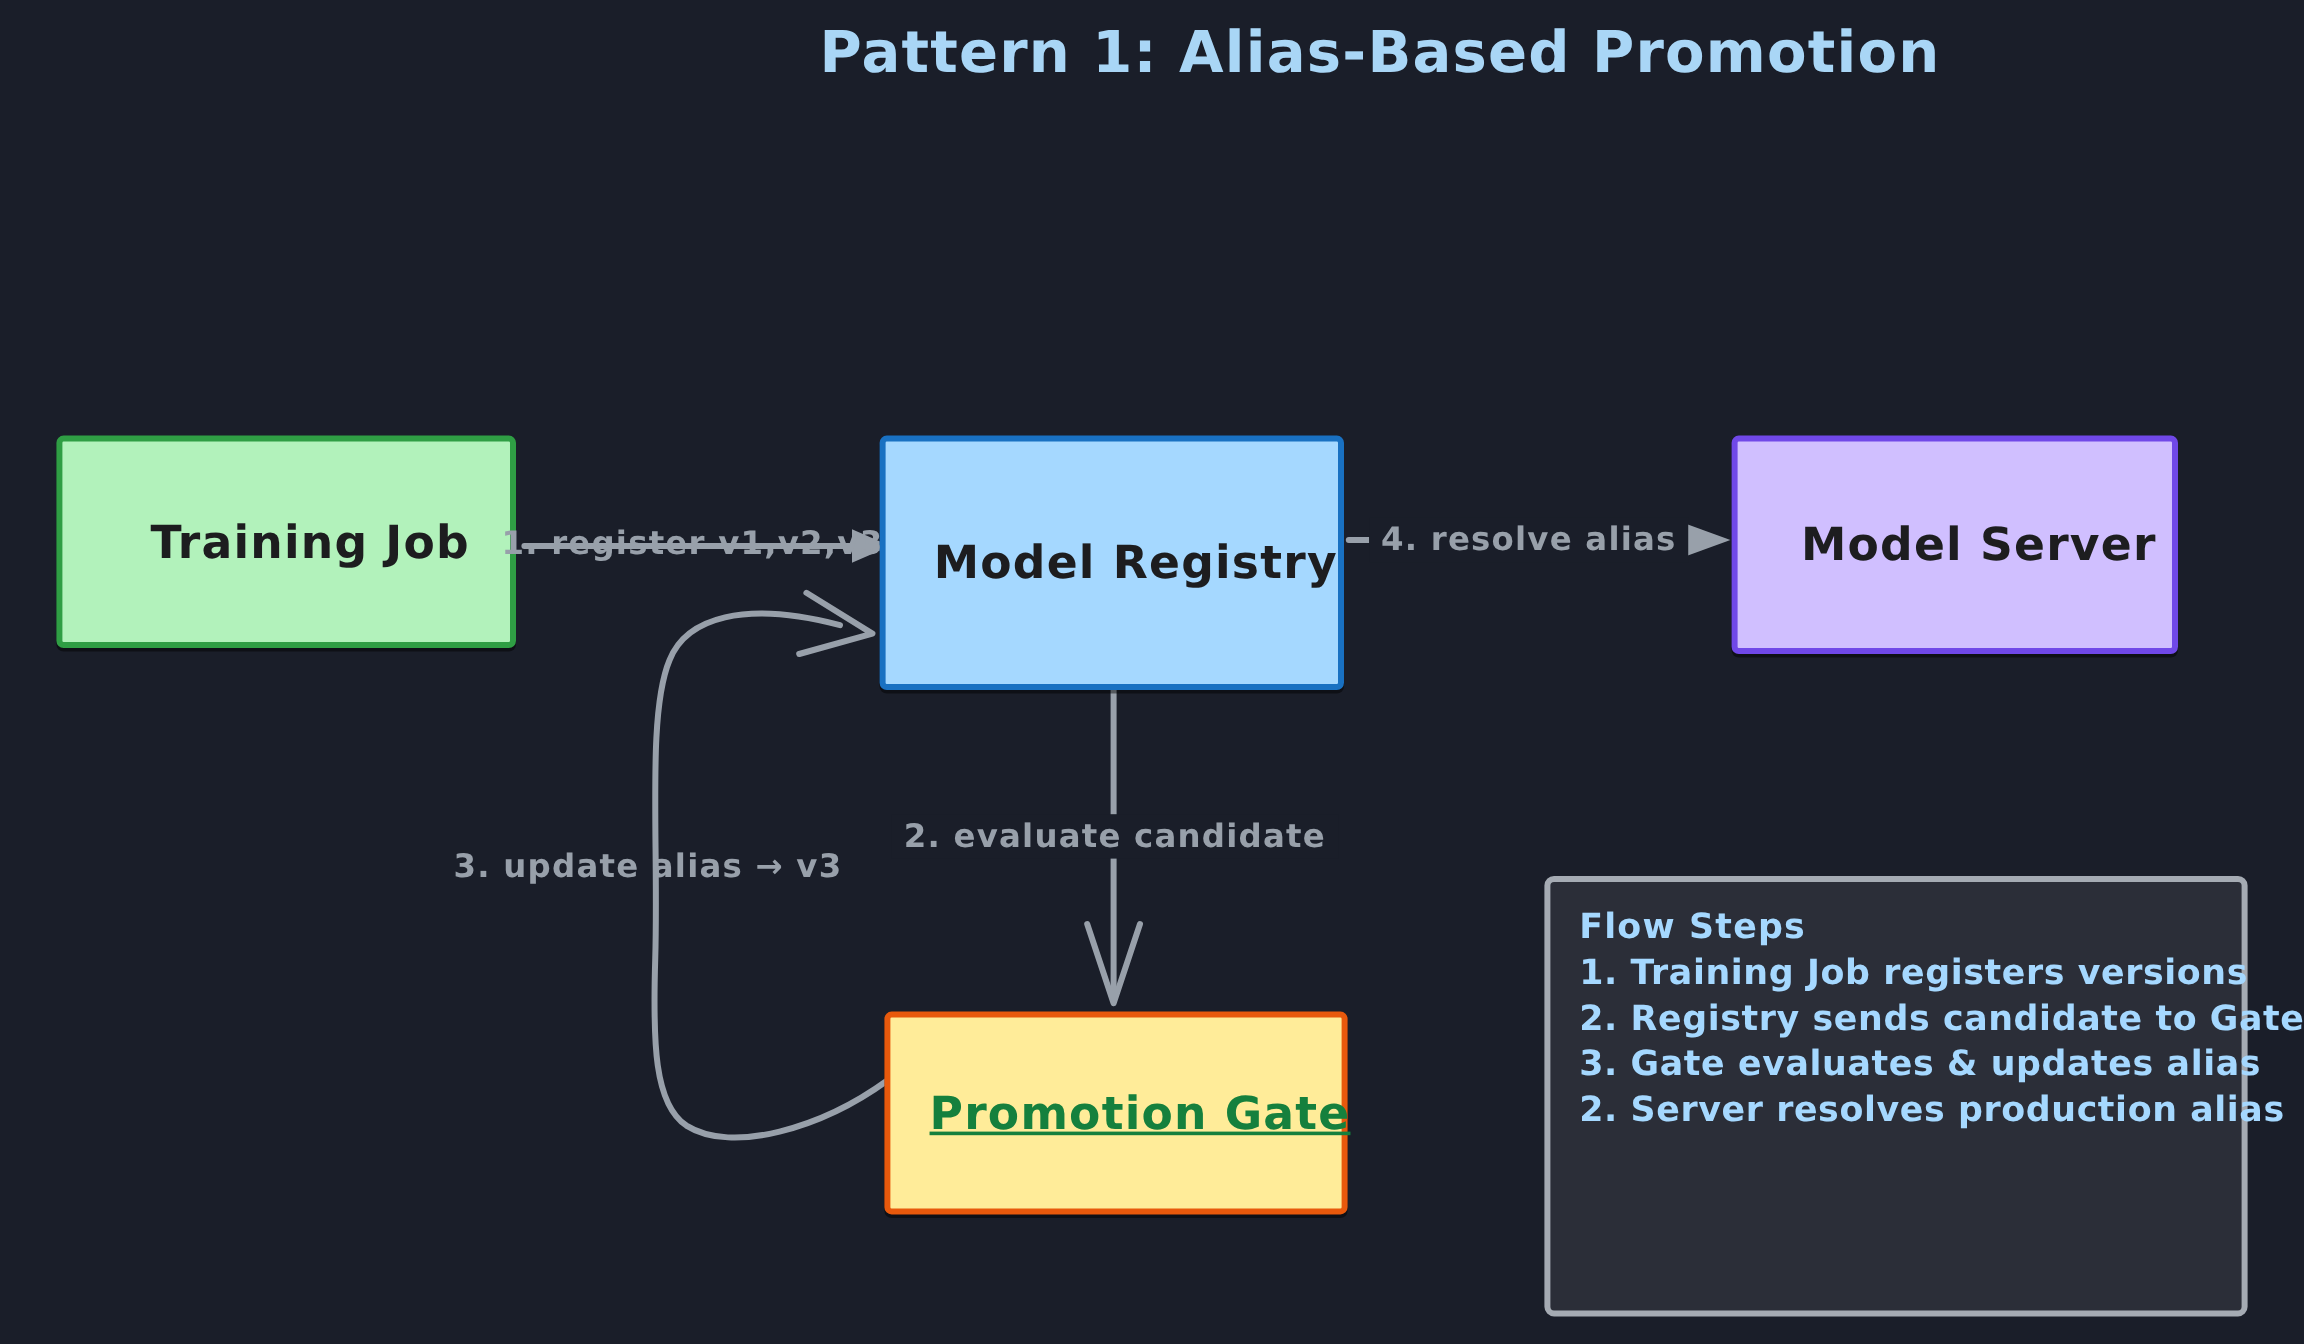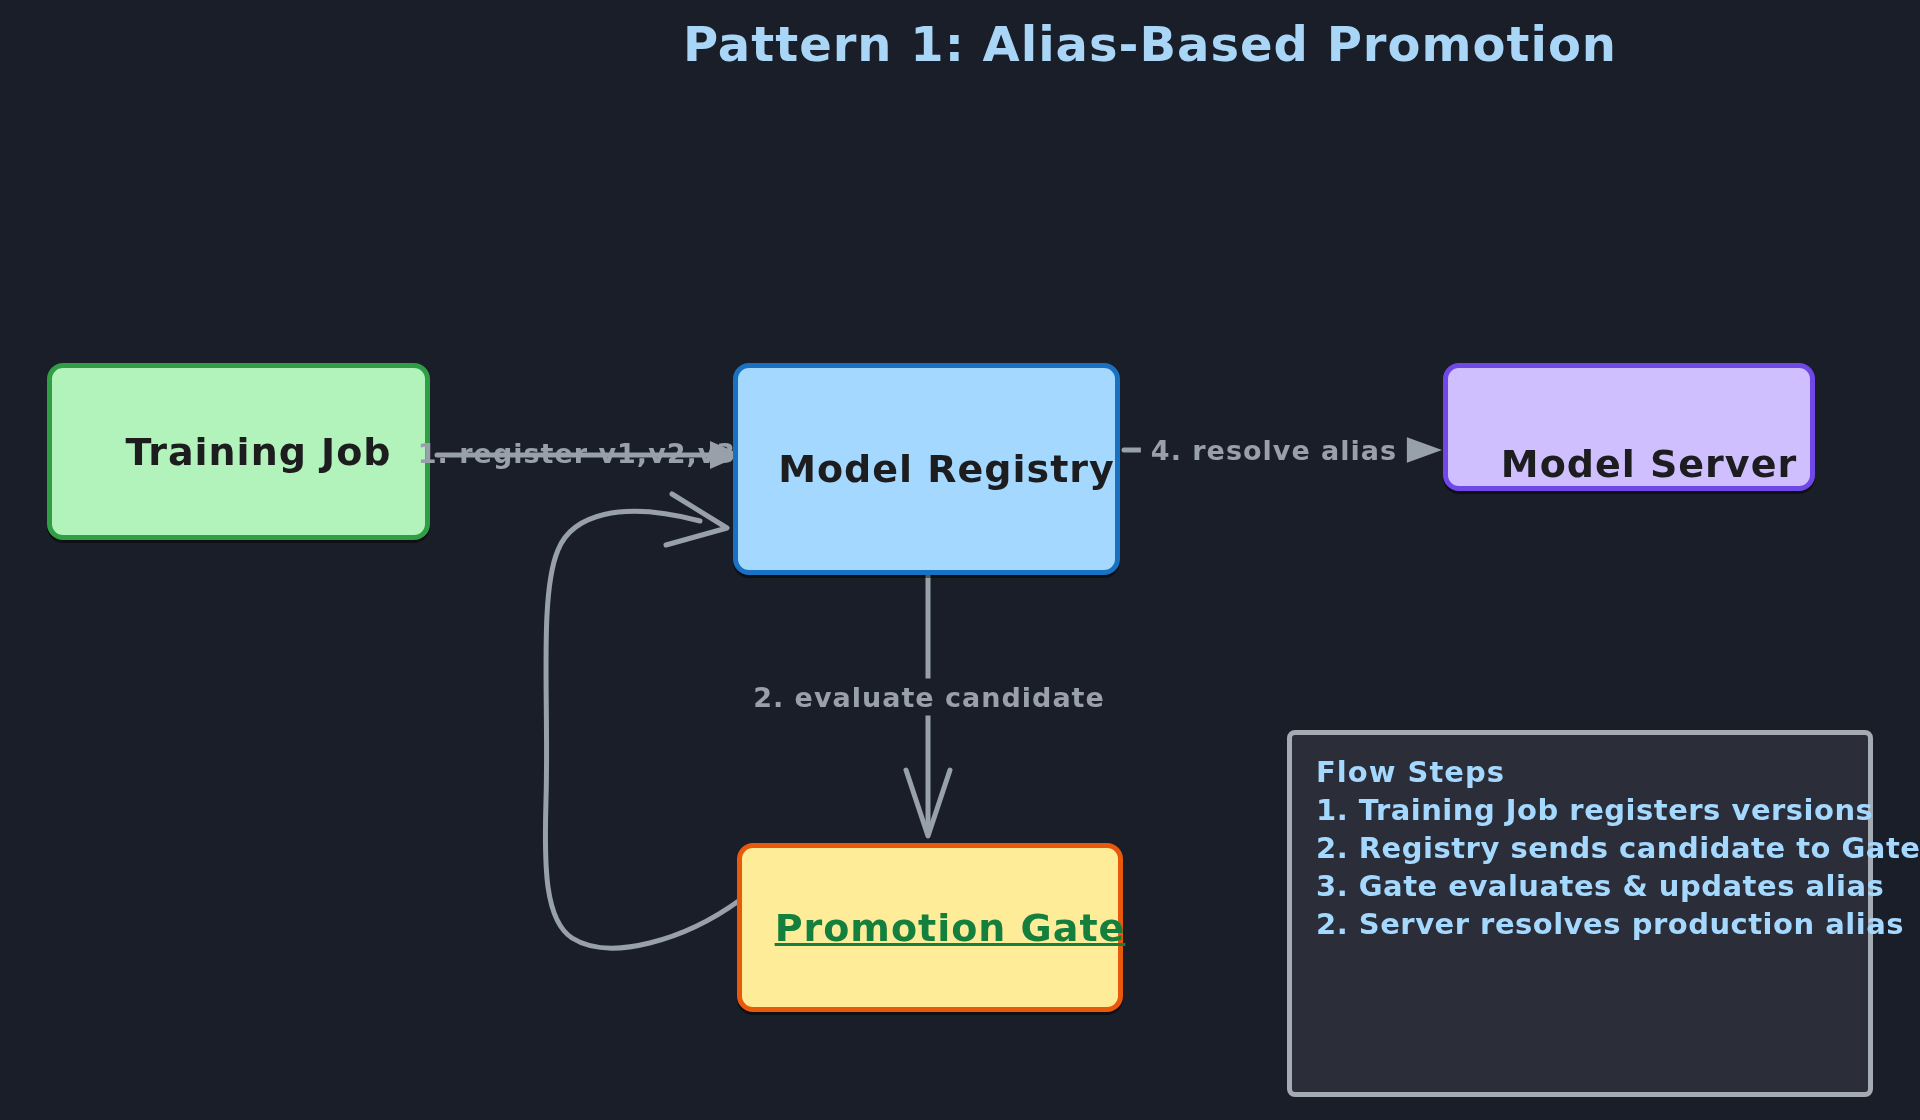--- a/index.html
+++ b/index.html
@@ -25,38 +25,38 @@
     text-align: center;
     font-size: 48px;
     font-weight: bold;
     letter-spacing: 1px;
     color: var(--title, #a9d6f6);
   }
   .node {
     position: absolute;
     border-style: solid;
     border-width: 5px;
-    border-radius: 16px;
+    border-radius: 6px;
     display: flex;
     align-items: center;
     justify-content: center;
     box-sizing: border-box;
     box-shadow: 0 3px 0 rgba(0,0,0,0.45);
     padding-left: 40px;
   }
   .node .node-label {
     font-size: 38px;
     font-weight: 700;
     color: #1d1d1f;
     letter-spacing: 1px;
     white-space: nowrap;
   }
   #node-training-job   { left: 47px;   top: 363px; width: 383px; height: 177px; }
   #node-model-registry { left: 733px;  top: 363px; width: 387px; height: 212px; }
-  #node-model-server   { left: 1443px; top: 363px; width: 372px; height: 128px; align-items: flex-end; }
+  #node-model-server   { left: 1443px; top: 363px; width: 372px; height: 182px; }
   #node-promotion-gate { left: 737px;  top: 843px; width: 386px; height: 169px; }
 
   svg.arrows {
     position: absolute;
     left: 0; top: 0;
     width: 1920px;
     height: 1120px;
     pointer-events: none;
   }
   svg.arrows .shaft {
@@ -173,20 +173,21 @@
   <div class="node" id="node-promotion-gate" style="background: rgb(255, 236, 153); border-color: rgb(232, 89, 12);">
     <span class="node-label" style="color: #15803d; text-decoration: underline;">Promotion Gate</span>
   </div>
 
   <div class="edge-label" id="edge-register-label">1. register v1,v2,v3</div>
 
   <div class="edge-label masked" id="edge-resolve-label">4. resolve alias</div>
 
   <div class="edge-label masked" id="edge-evaluate-label">2. evaluate candidate</div>
 
+  <div class="edge-label" id="edge-update-alias-label">3. update alias → v3</div>
 
   <div class="panel">
     <div class="panel-title">Flow Steps</div>
     <ul>
       <li>1. Training Job registers versions</li>
       <li>2. Registry sends candidate to Gate</li>
       <li>3. Gate evaluates &amp; updates alias</li>
       <li>2. Server resolves production alias</li>
     </ul>
   </div>

